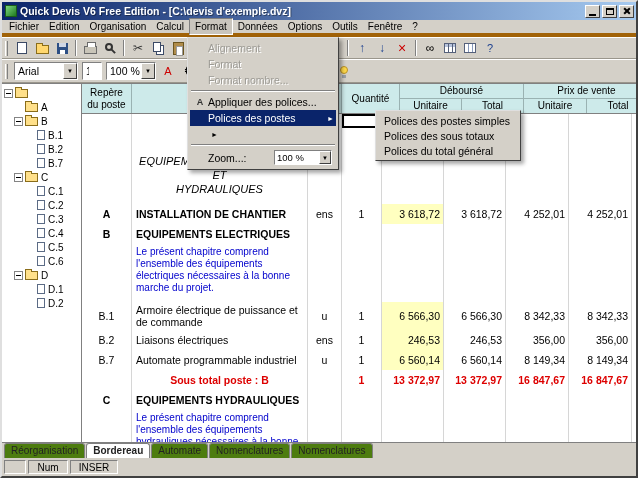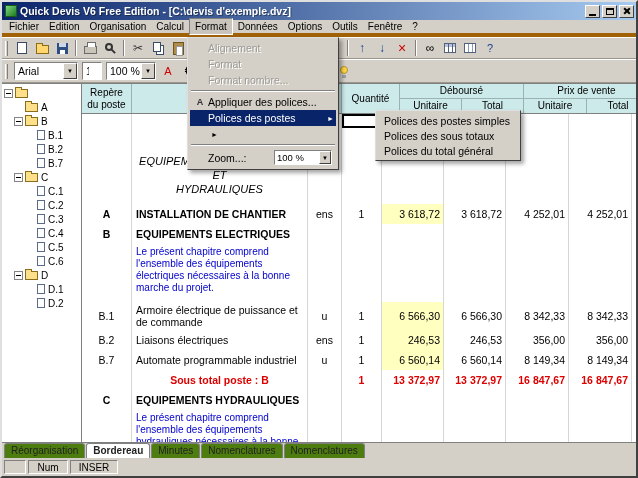--- a/index.html
+++ b/index.html
@@ -604,21 +604,21 @@
     </div>
   <div class="menu-panel submenu" style="left: 332px; top: 108px;">
       <div class="sub-item">Polices des postes simples</div>
       <div class="sub-item">Polices des sous totaux</div>
       <div class="sub-item">Polices du total général</div>
     </div>
 
   <div class="tab-bar">
       <span class="tab">Réorganisation</span>
       <span class="tab active">Bordereau</span>
-      <span class="tab">Minutes</span>
+      <span class="tab">Automate</span>
       <span class="tab">Nomenclatures</span>
       <span class="tab">Nomenclatures</span>
     </div>
 
   <div class="status-bar">
 
     <span class="sp mid"></span>
     <span class="sp num">Num</span>
     <span class="sp inser">INSER</span>
   </div>

